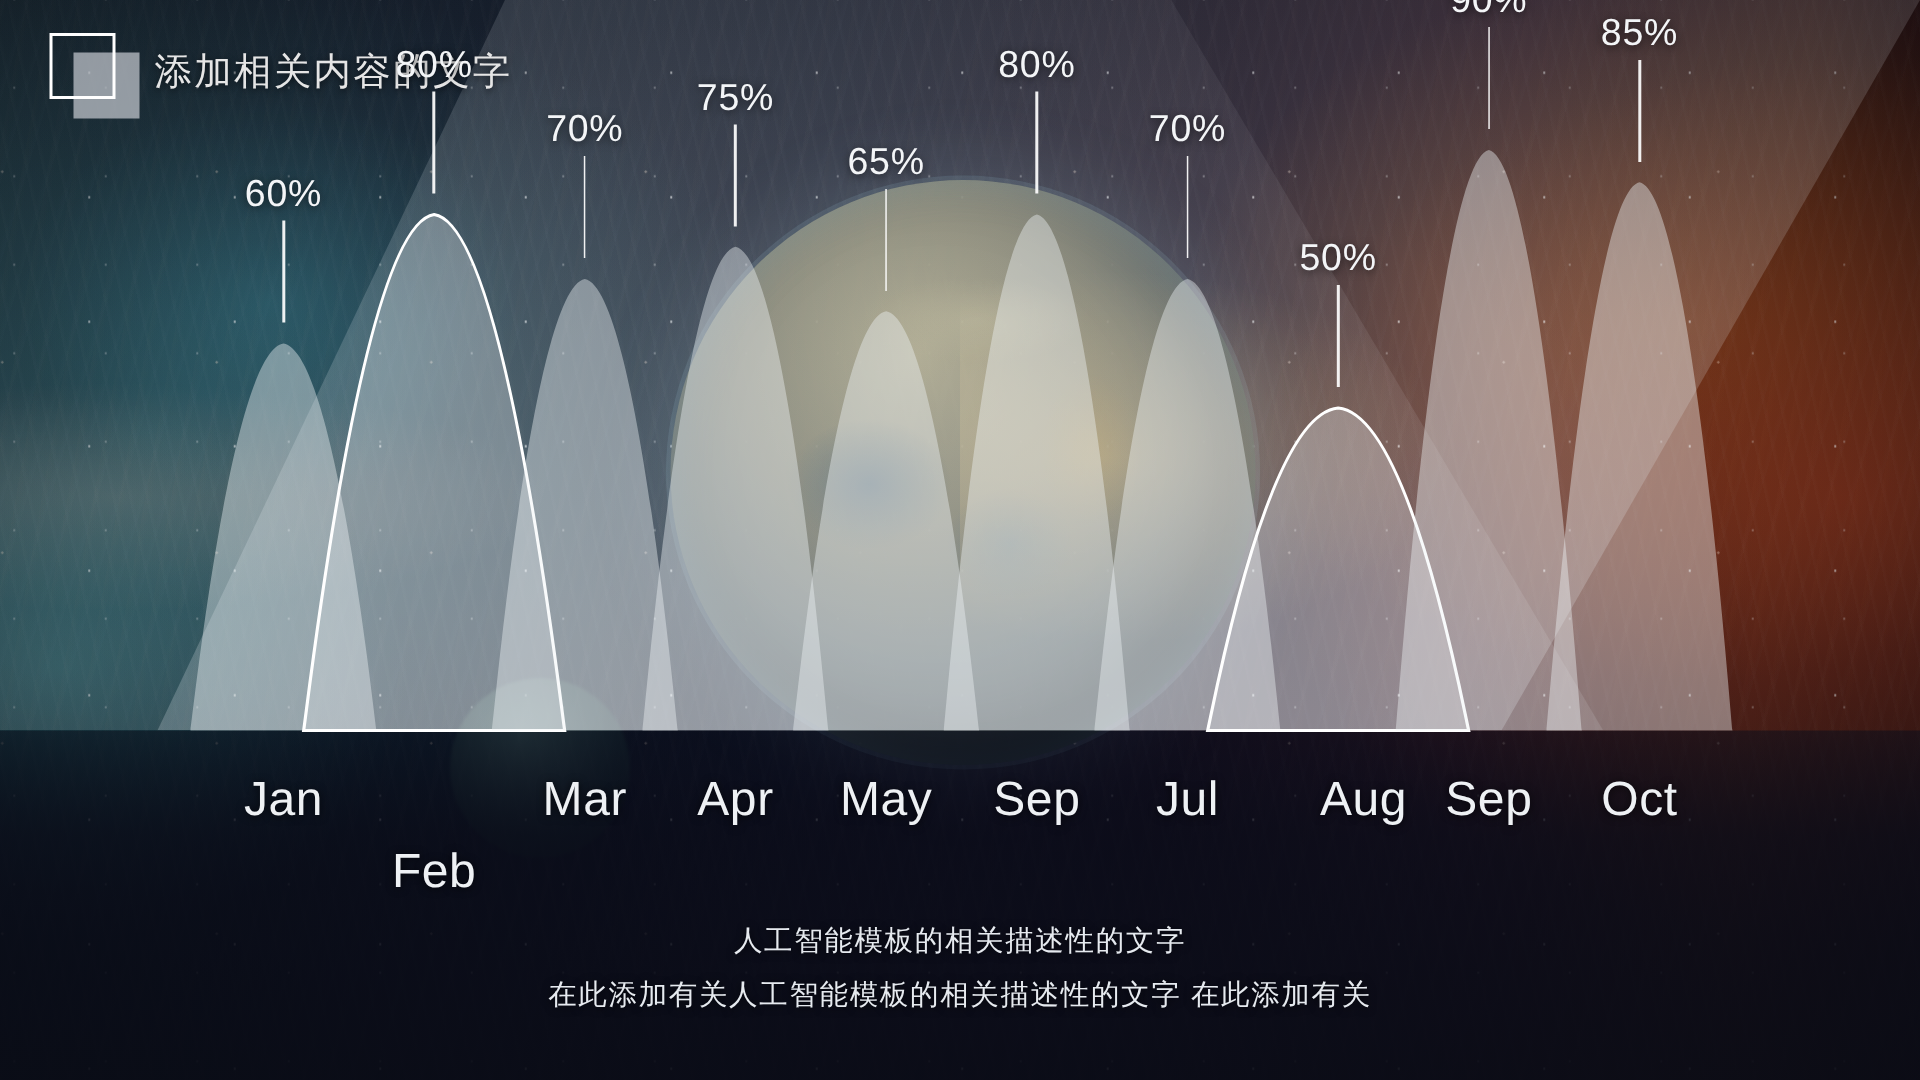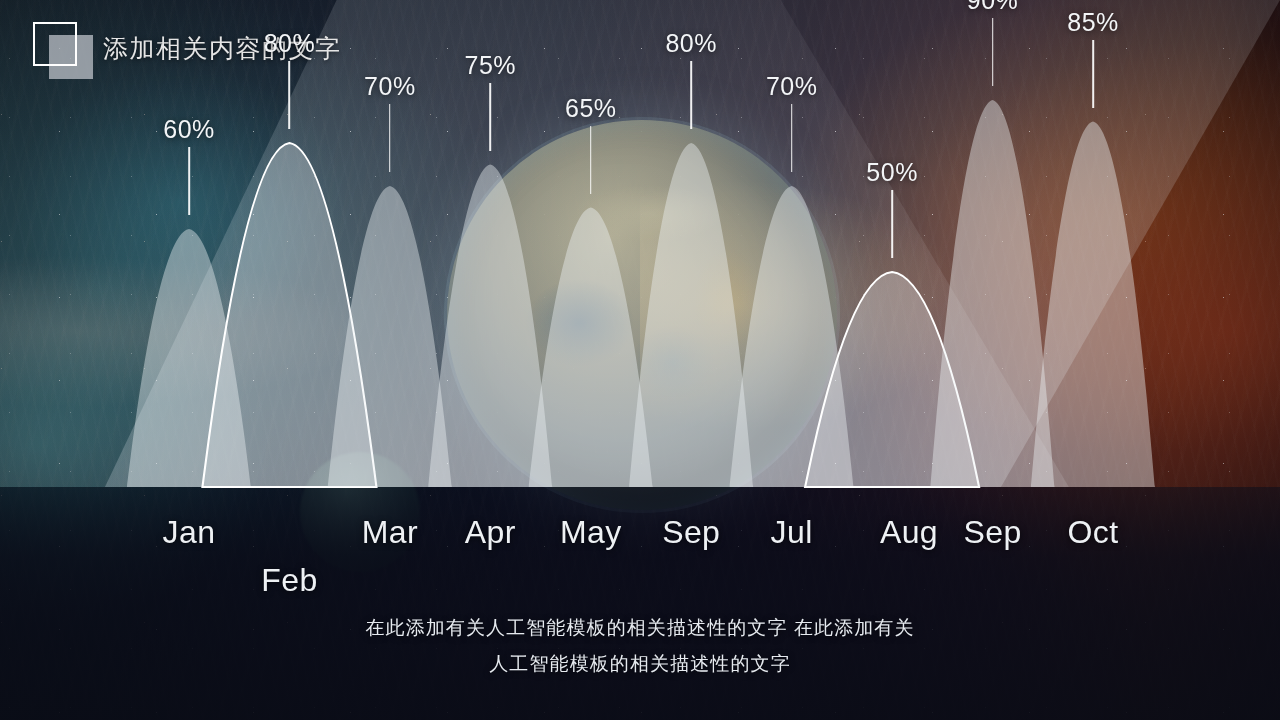--- a/index.html
+++ b/index.html
@@ -238,17 +238,17 @@
         <div class="month" style="left: 590.778px; top: 514px;">May</div>
         <div class="month" style="left: 691.222px; top: 514px;">Sep</div>
         <div class="month" style="left: 791.667px; top: 514px;">Jul</div>
         <div class="month" style="left: 909px; top: 514px;">Aug</div>
         <div class="month" style="left: 992.556px; top: 514px;">Sep</div>
         <div class="month" style="left: 1093px; top: 514px;">Oct</div>
       </div>
   </div>
 
   <div class="footer">
+    <div>人工智能模板的相关描述性的文字</div>
     <div>在此添加有关人工智能模板的相关描述性的文字 在此添加有关</div>
-    <div>人工智能模板的相关描述性的文字</div>
   </div>
 
 </div>
 
 </body></html>

